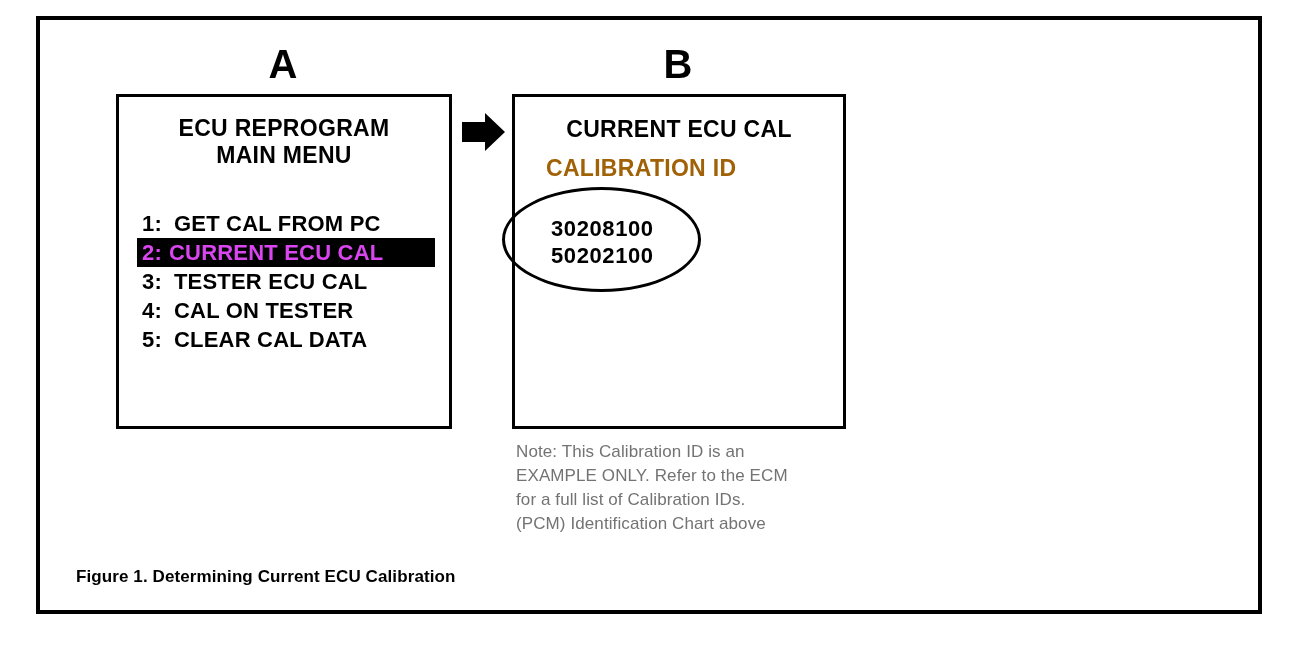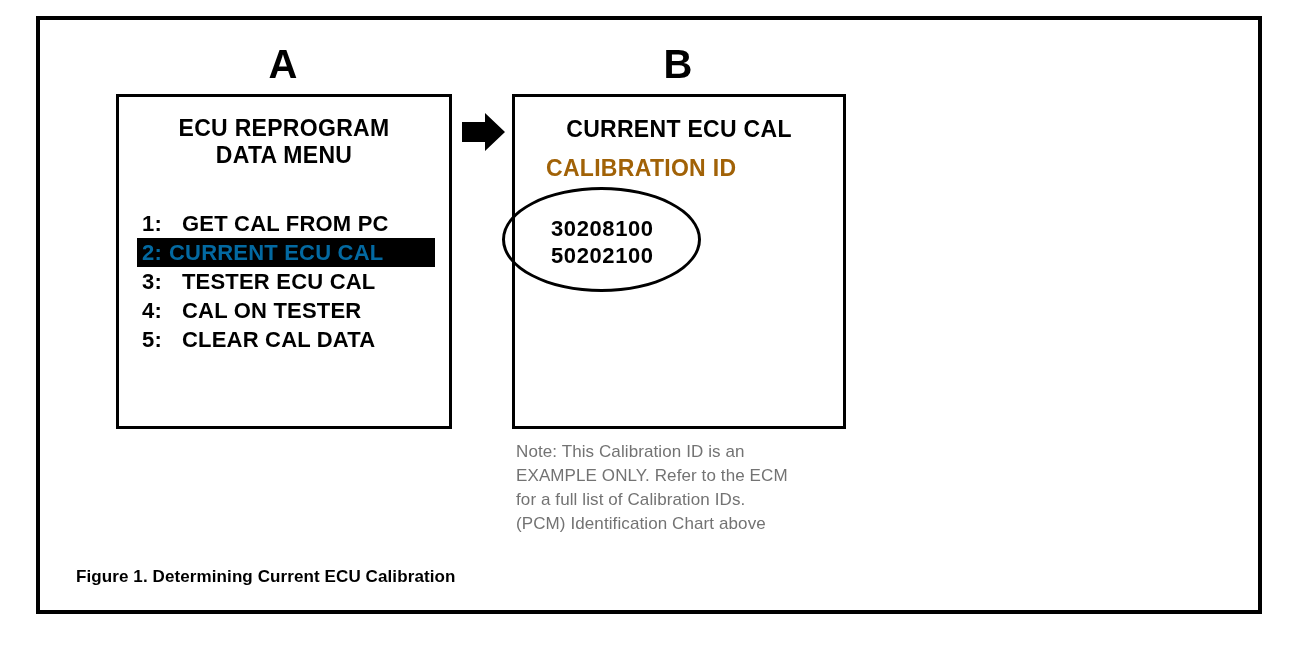--- a/index.html
+++ b/index.html
@@ -84,26 +84,26 @@
     font-size: 22px;
     font-weight: bold;
     color: #000000;
     white-space: nowrap;
     letter-spacing: 0.2px;
     padding-left: 5px;
     box-sizing: border-box;
   }
   .menu-item.selected {
     background: #000000;
-    color: #0369a1;
+    color: #d946ef;
     width: 298px;
     padding-left: 5px;
   }
   .menu-item .idx { display: inline-block; }
-  .menu-item .lbl { display: inline-block; margin-left: 20px; }
+  .menu-item .lbl { display: inline-block; margin-left: 12px; }
   .menu-item.selected .lbl { margin-left: 7px; }
 
   
   .cal-header {
     position: absolute;
     left: 0;
     width: 100%;
     text-align: center;
     font-size: 23px;
     font-weight: bold;
@@ -191,21 +191,21 @@
 <div id="figure-root">
 
   <div class="outer-frame"></div>
 
   <div class="panel-letter" id="letter-a">A</div>
   <div class="panel-letter" id="letter-b">B</div>
 
   <div class="screen-panel" id="panel-a">
 
     <div class="menu-title" id="menu-title-l1">ECU REPROGRAM</div>
-    <div class="menu-title" id="menu-title-l2">DATA MENU</div>
+    <div class="menu-title" id="menu-title-l2">MAIN MENU</div>
 
     <div class="menu-list" id="menu-list">
         <div class="menu-item"><span class="idx">1:</span><span class="lbl">GET CAL FROM PC</span></div>
         <div class="menu-item selected"><span class="idx">2:</span><span class="lbl">CURRENT ECU CAL</span></div>
         <div class="menu-item"><span class="idx">3:</span><span class="lbl">TESTER ECU CAL</span></div>
         <div class="menu-item"><span class="idx">4:</span><span class="lbl">CAL ON TESTER</span></div>
         <div class="menu-item"><span class="idx">5:</span><span class="lbl">CLEAR CAL DATA</span></div>
       </div>
 
   </div>

